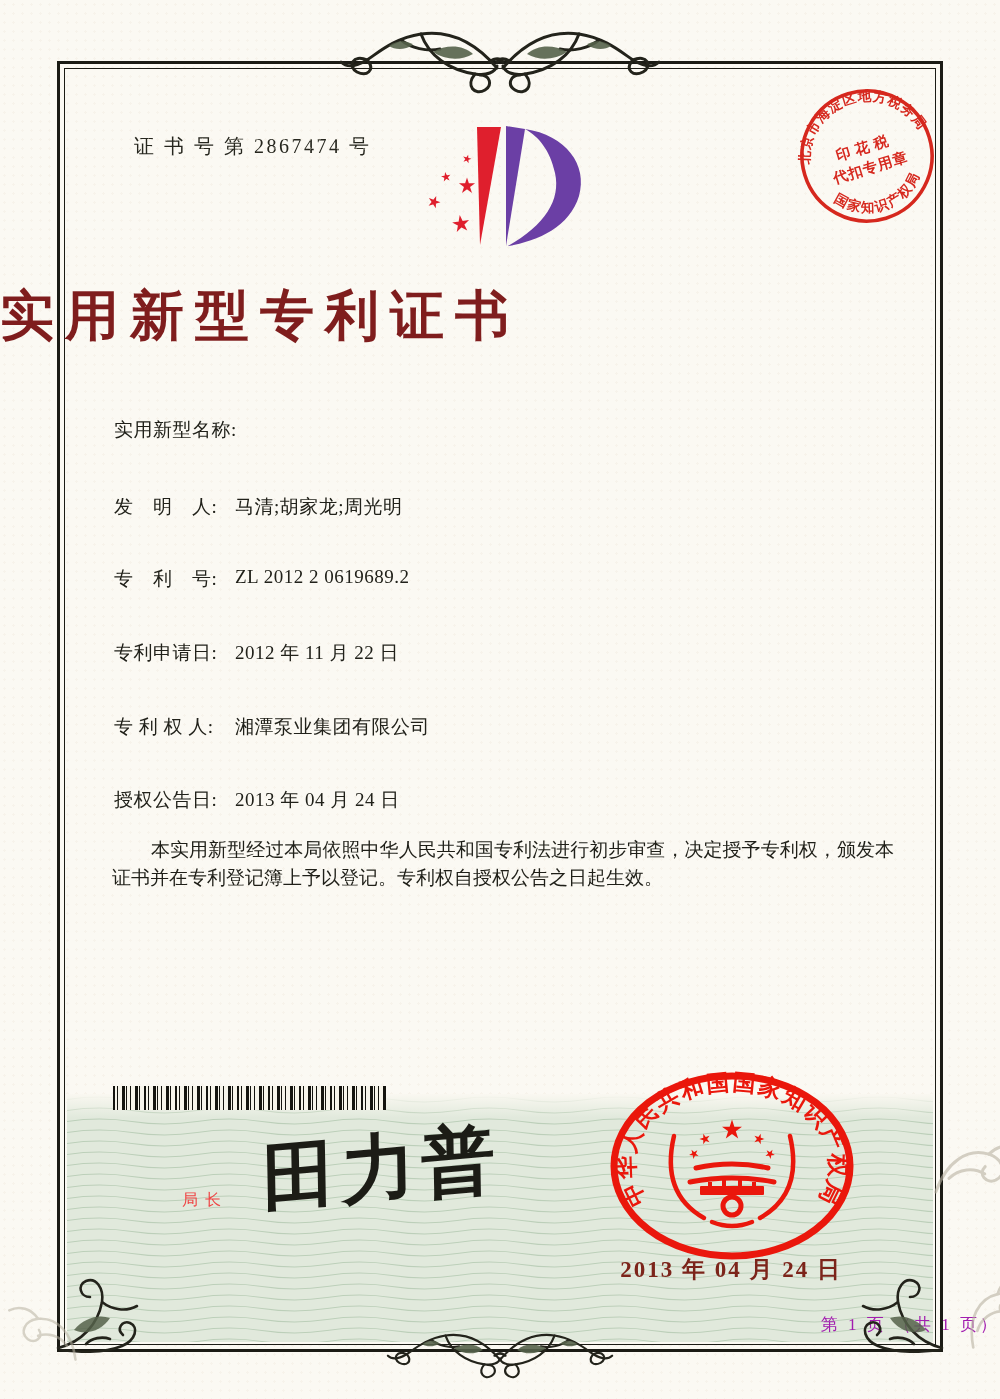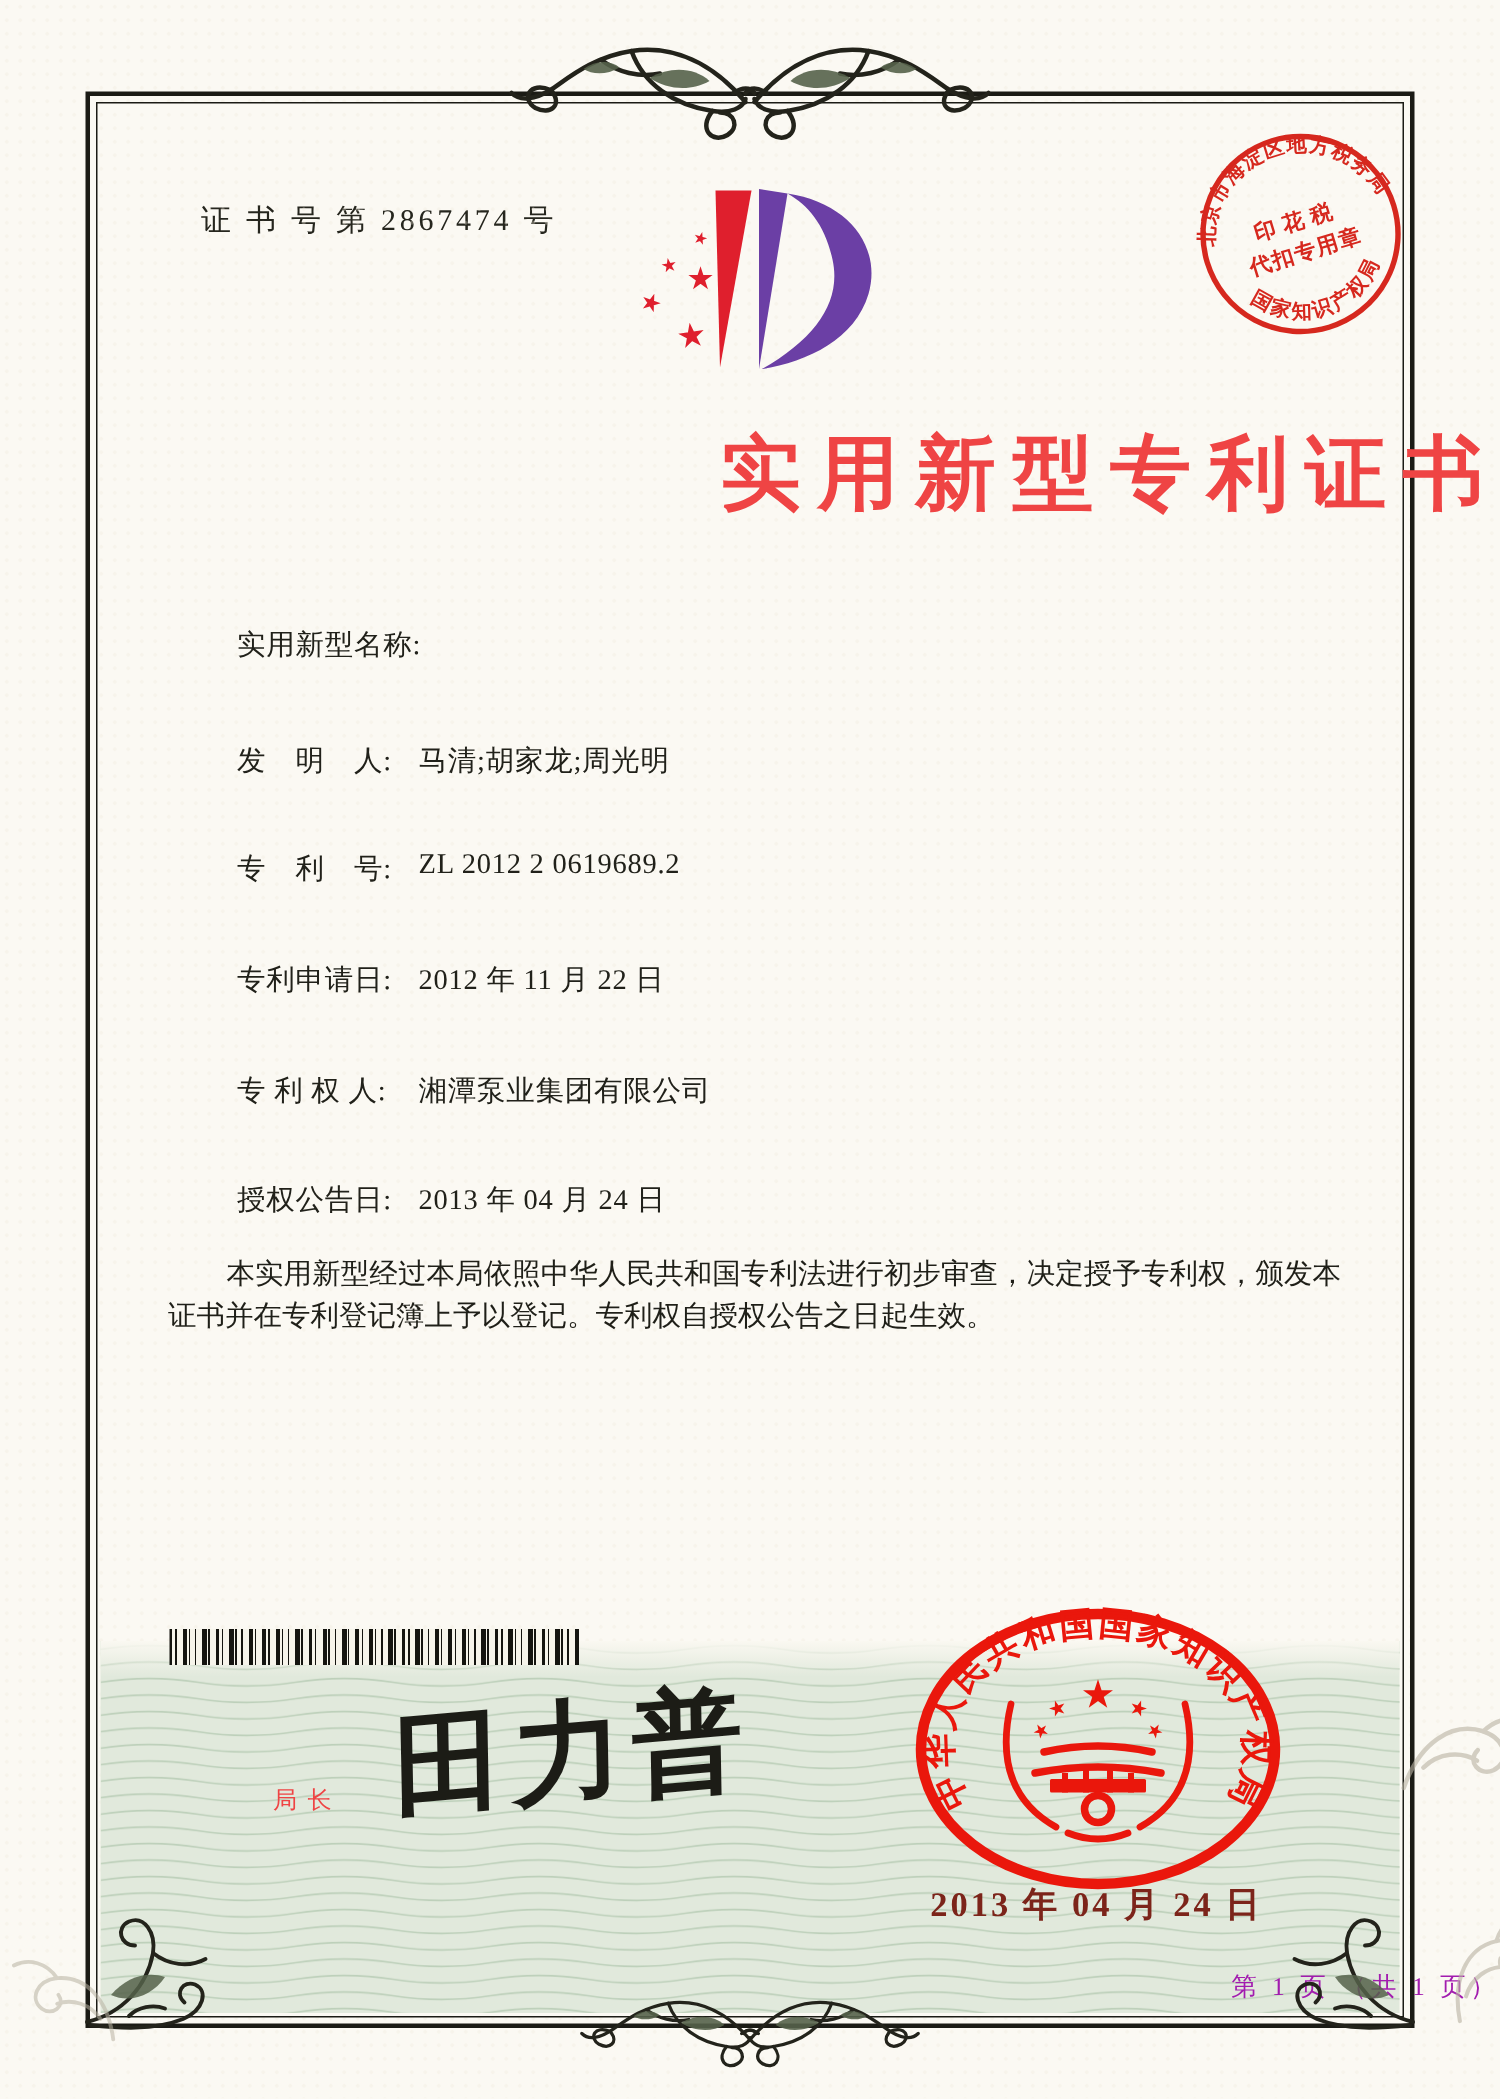--- a/index.html
+++ b/index.html
@@ -19,24 +19,24 @@
   .frame{position:absolute; left:57px; top:61px; width:886px; height:1291px;
          border:3px solid #1b1b15; box-sizing:border-box; z-index:1;}
   .frame-inner{position:absolute; inset:4px; border:1.5px solid #1b1b15;}
   
   .band{position:absolute; left:7px; right:7px; bottom:7px; height:248px; background:#e1e9dc; overflow:hidden;}
   .band::before{content:""; position:absolute; top:0; left:0; right:0; height:24px;
     background:linear-gradient(#faf8f1, rgba(250,248,241,0)); z-index:2;}
   .band svg{position:absolute; inset:0;}
   
   .cert-no{left:94px; top:133px; font-size:20px; letter-spacing:2.5px; color:#26261e;margin-left:40px;}
-  .title{left:0; right:0; top:280px; text-align:right; font-size:54px; font-weight:700;
-         letter-spacing:11px; color:#ef4444; z-index:2;}
+  .title{left:0; right:0; top:280px; text-align:left; font-size:54px; font-weight:700;
+         letter-spacing:11px; color:#7f1d1d; z-index:2;}
   .field{position:absolute; left:114px; display:flex; font-size:19px; letter-spacing:.5px; z-index:2;}
-  .field .lbl{flex:0 0 121px; white-space:pre;margin-left:44px;}
+  .field .lbl{flex:0 0 121px; white-space:pre;}
   .f1{top:417px}.f2{top:494px}.f3{top:566px}.f4{top:640px}.f5{top:714px}.f6{top:787px}
   .paras{position:absolute; left:112px; top:836px; width:782px; z-index:2;}
   .paras p{margin:0 0 7px; font-size:19px; line-height:27.5px; text-align:justify;
            text-indent:2.05em; color:#1f1f18;}
   .barcode{position:absolute; left:113px; top:1086px; width:273px; height:24px; z-index:3;
     background:repeating-linear-gradient(90deg,
       #14140f 0 2px,#f6f4ea 2px 4px,#14140f 4px 5px,#f6f4ea 5px 9px,
       #14140f 9px 12px,#f6f4ea 12px 13px,#14140f 13px 14px,#f6f4ea 14px 17px,
       #14140f 17px 18px,#f6f4ea 18px 22px,#14140f 22px 25px,#f6f4ea 25px 26px,
       #14140f 26px 27px,#f6f4ea 27px 31px);}

